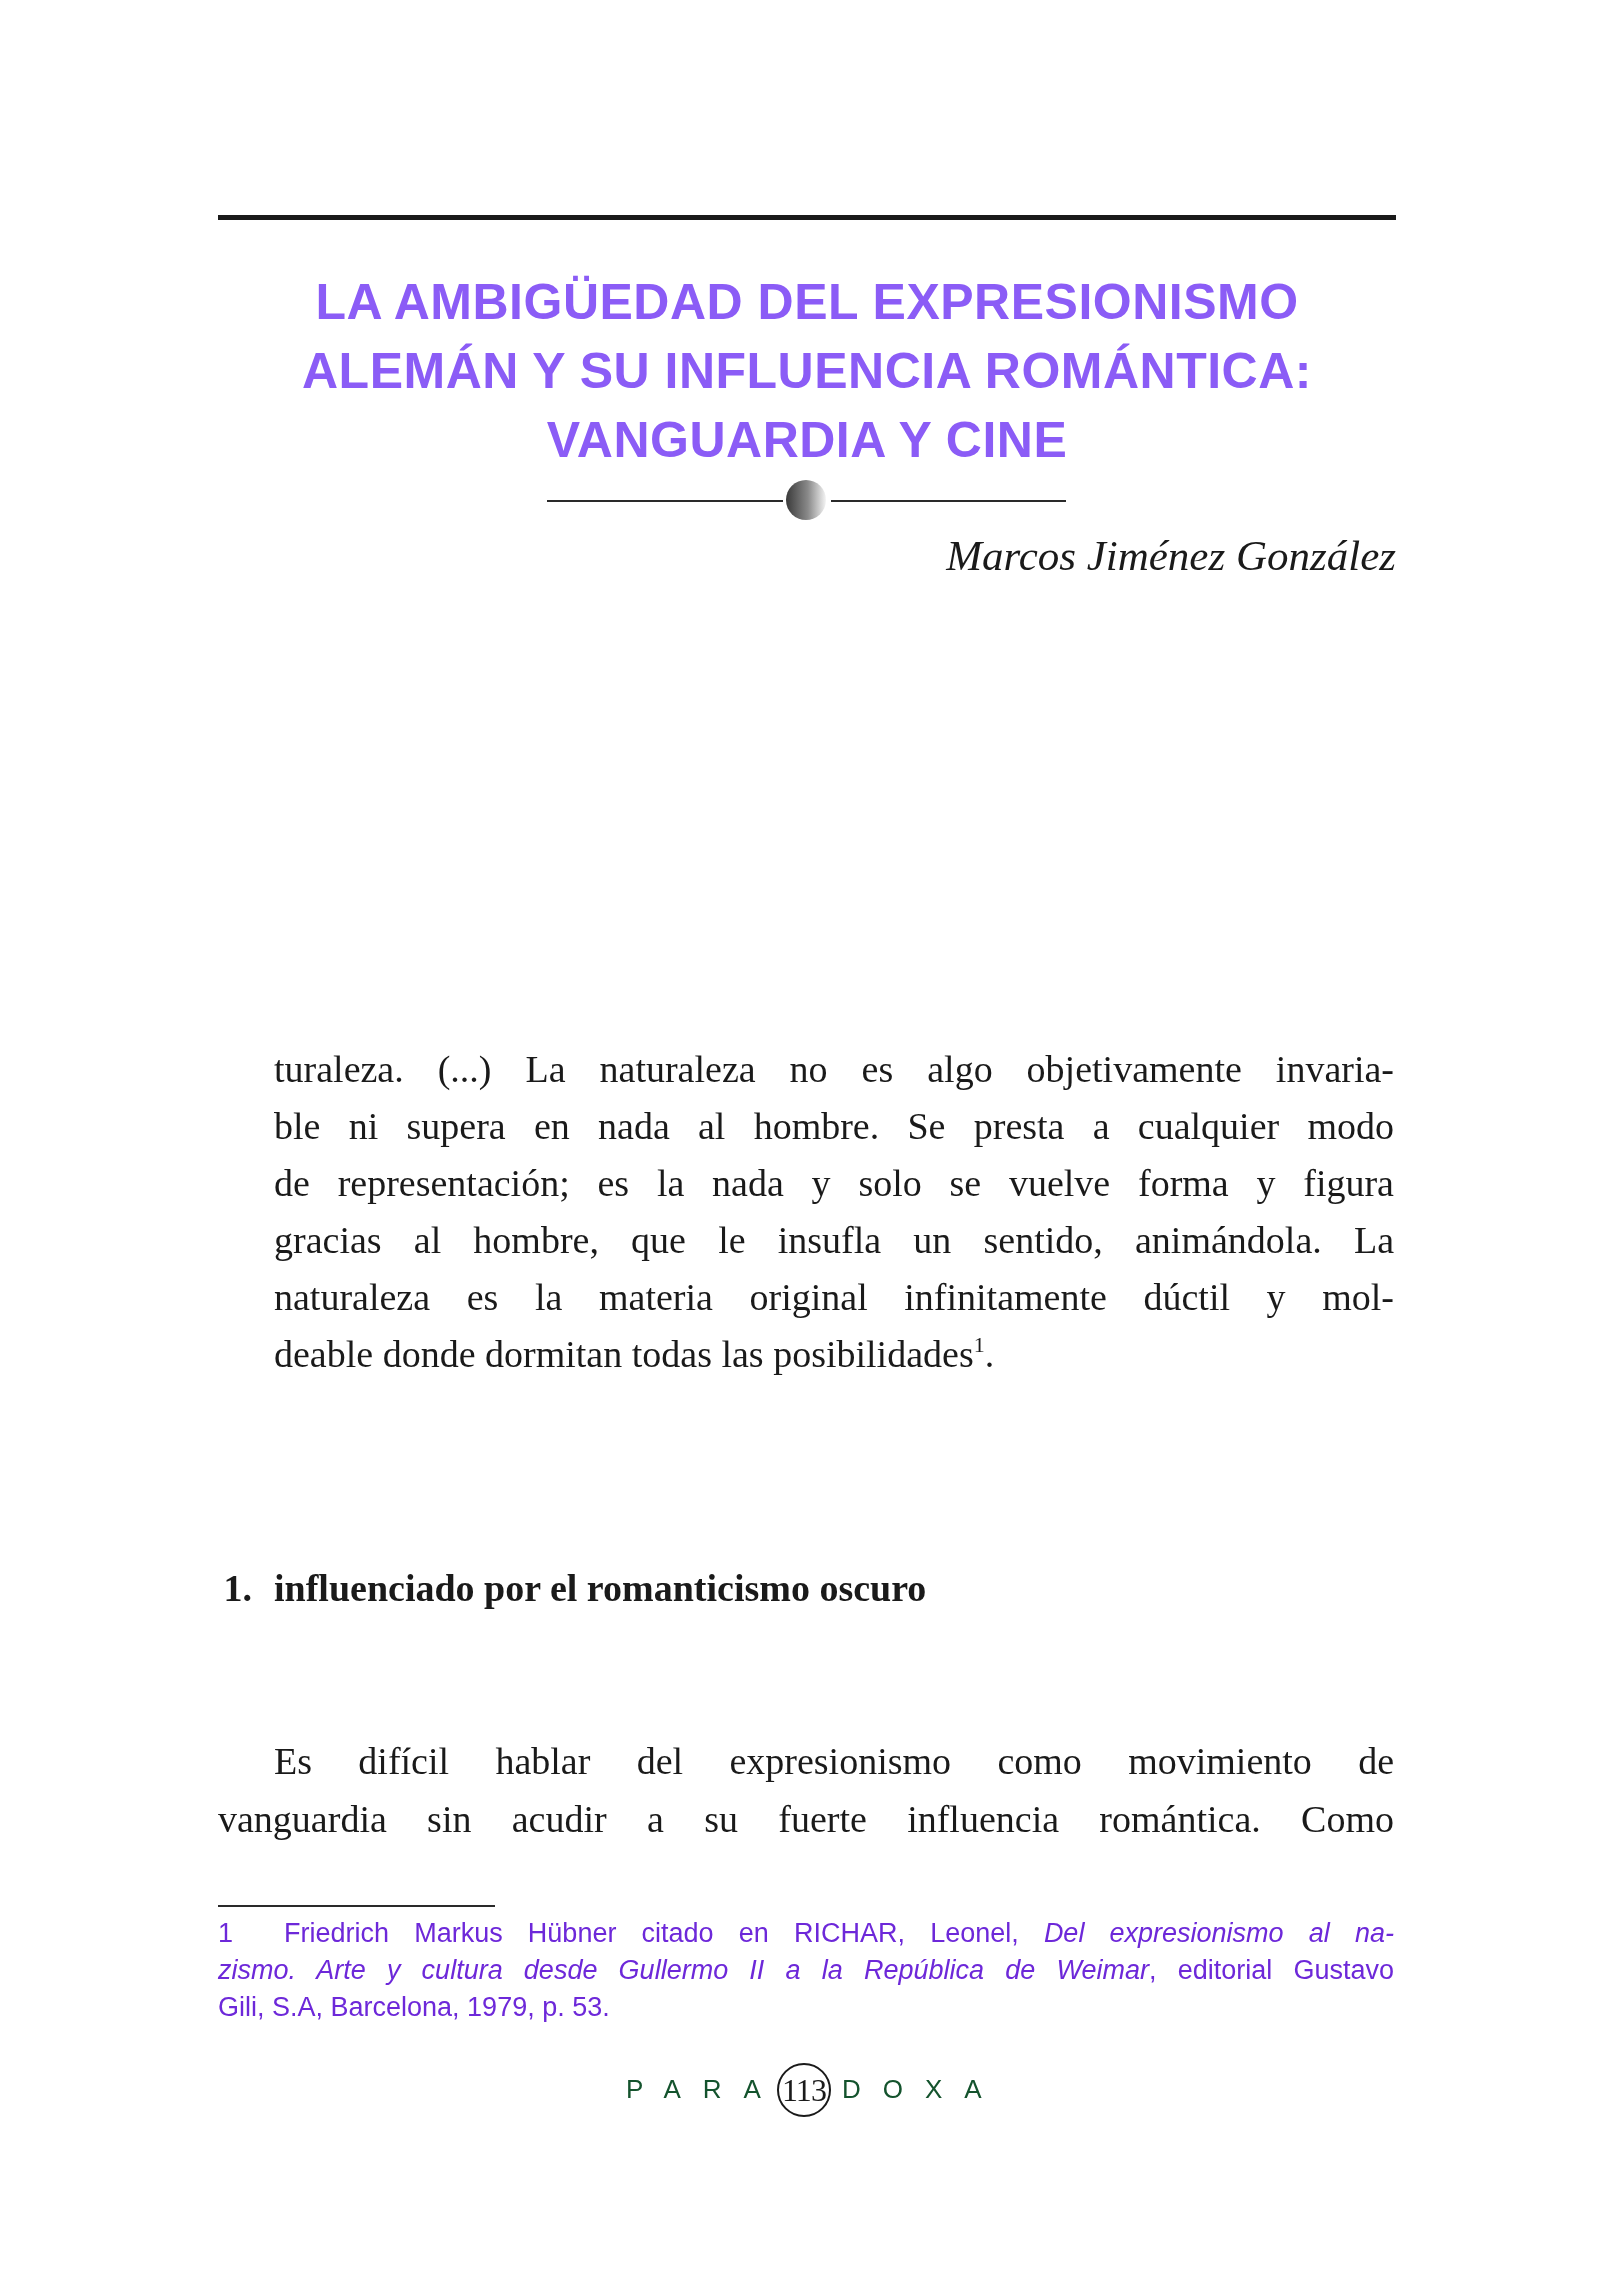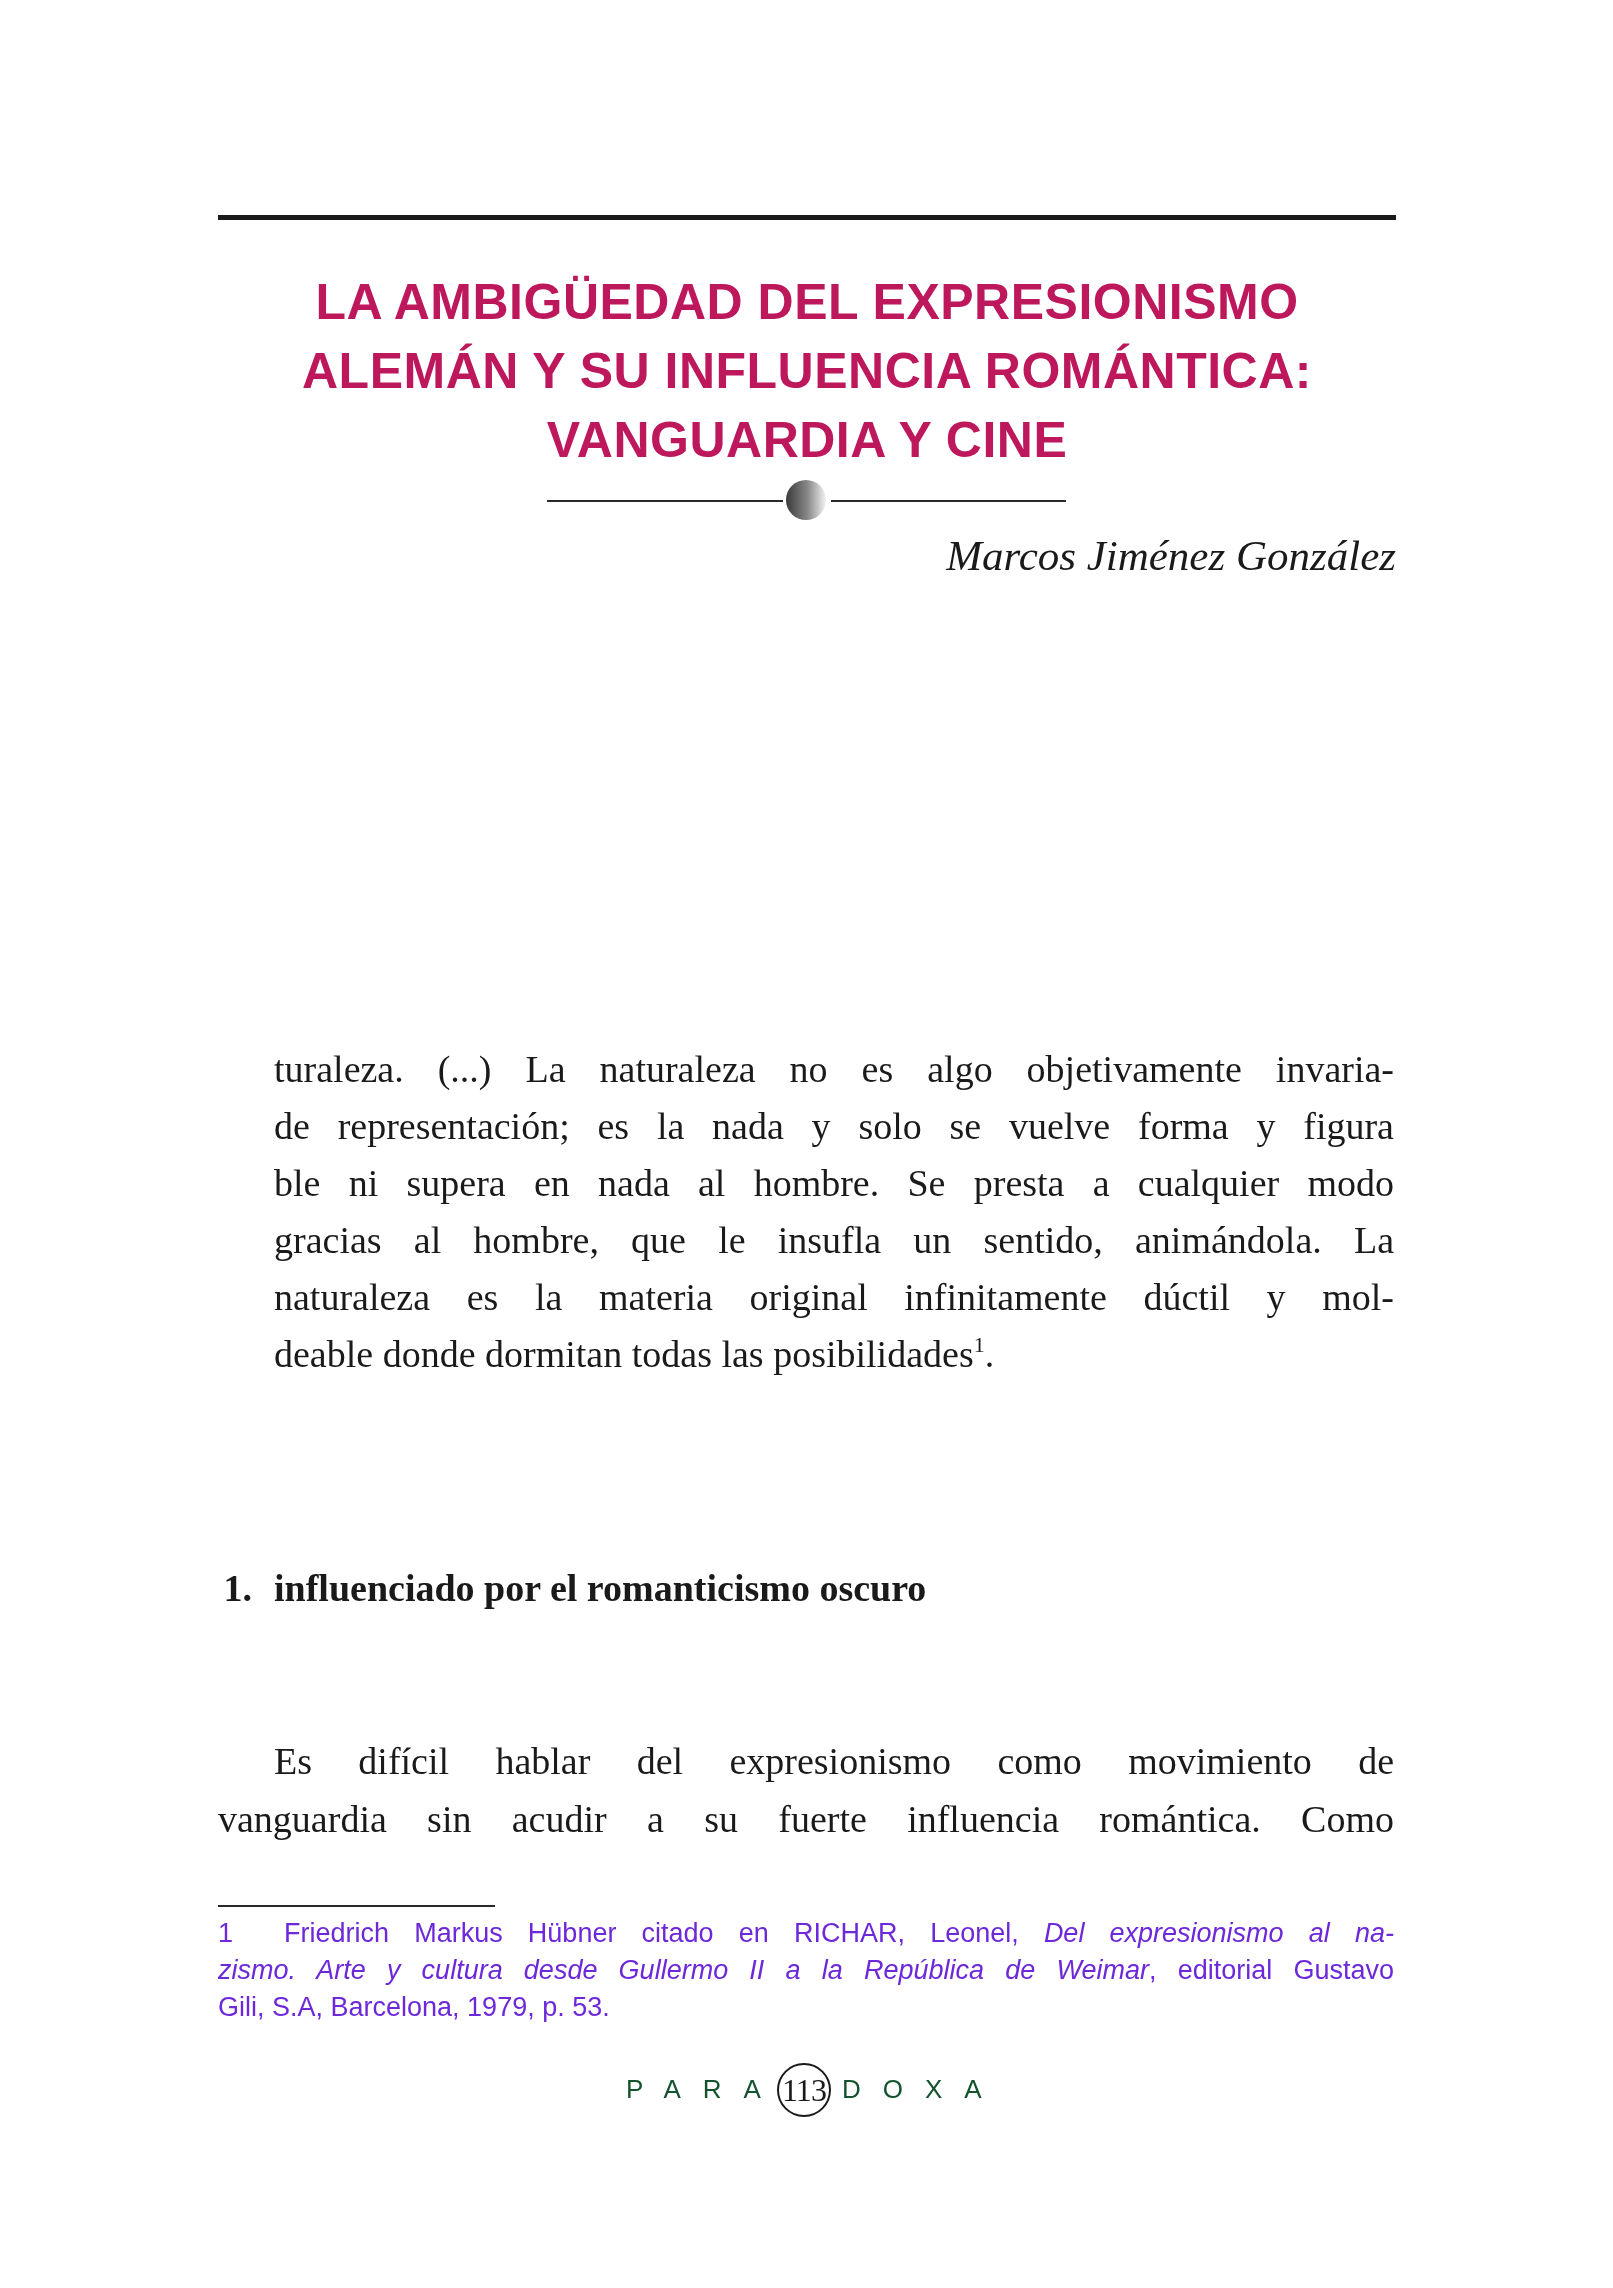--- a/index.html
+++ b/index.html
@@ -3,21 +3,21 @@
 <meta charset="utf-8">
 <style>
   html, body { margin: 0; padding: 0; background: #ffffff; }
   body { width: 1613px; height: 2289px; position: relative; overflow: hidden; color: #1a1a1a; }
   .abs { position: absolute; }
 
   .top-rule { left: 218px; top: 215px; width: 1178px; height: 4.6px; background: #1a1a1a; }
 
   .title { left: 218px; top: 268px; width: 1178px; text-align: center;
     font-family: "Liberation Sans", sans-serif; font-weight: bold; font-size: 50px;
-    line-height: 69px; letter-spacing: 0.5px; color: #be185d; }
+    line-height: 69px; letter-spacing: 0.5px; color: #8b5cf6; }
   .title .line { display: block; white-space: nowrap; }
 
   .ornament { left: 547px; top: 479px; width: 519px; height: 42px; }
   .ornament .rule { position: absolute; top: 21px; height: 1.8px; background: #2a2a2a; }
   .ornament .rule.left { left: 0; width: 236px; }
   .ornament .rule.right { right: 0; width: 235px; }
   .ornament .dot { position: absolute; left: 239px; top: 0.9px; width: 40px; height: 40px; border-radius: 50%;
     background: linear-gradient(to right, #3a3a3a 0%, #8a8a8a 55%, #f4f4f4 100%); }
 
   .author { left: 218px; top: 528px; width: 1178px; text-align: right;
@@ -70,22 +70,22 @@
 <div class="abs ornament">
   <div class="rule left"></div>
   <div class="dot"></div>
   <div class="rule right"></div>
 </div>
 
 <div class="abs author">Marcos Jiménez González</div>
 
 <blockquote class="abs quote" style="margin:0;">
   <span class="ql">turaleza. (...) La naturaleza no es algo objetivamente invaria-</span>
+  <span class="ql">ble ni supera en nada al hombre. Se presta a cualquier modo</span>
   <span class="ql">de representación; es la nada y solo se vuelve forma y figura</span>
-  <span class="ql">ble ni supera en nada al hombre. Se presta a cualquier modo</span>
   <span class="ql">gracias al hombre, que le insufla un sentido, animándola. La</span>
   <span class="ql">naturaleza es la materia original infinitamente dúctil y mol-</span>
   <span class="ql last"><span>deable donde dormitan todas las posibilidades</span><sup class="fnref">1</sup><span>.</span></span>
 </blockquote>
 
 <h2 class="abs heading" style="margin:0;">
   <span class="num">1.</span>
   <span class="htext">
     <span class="hl">influenciado por el romanticismo oscuro</span>
   </span>

